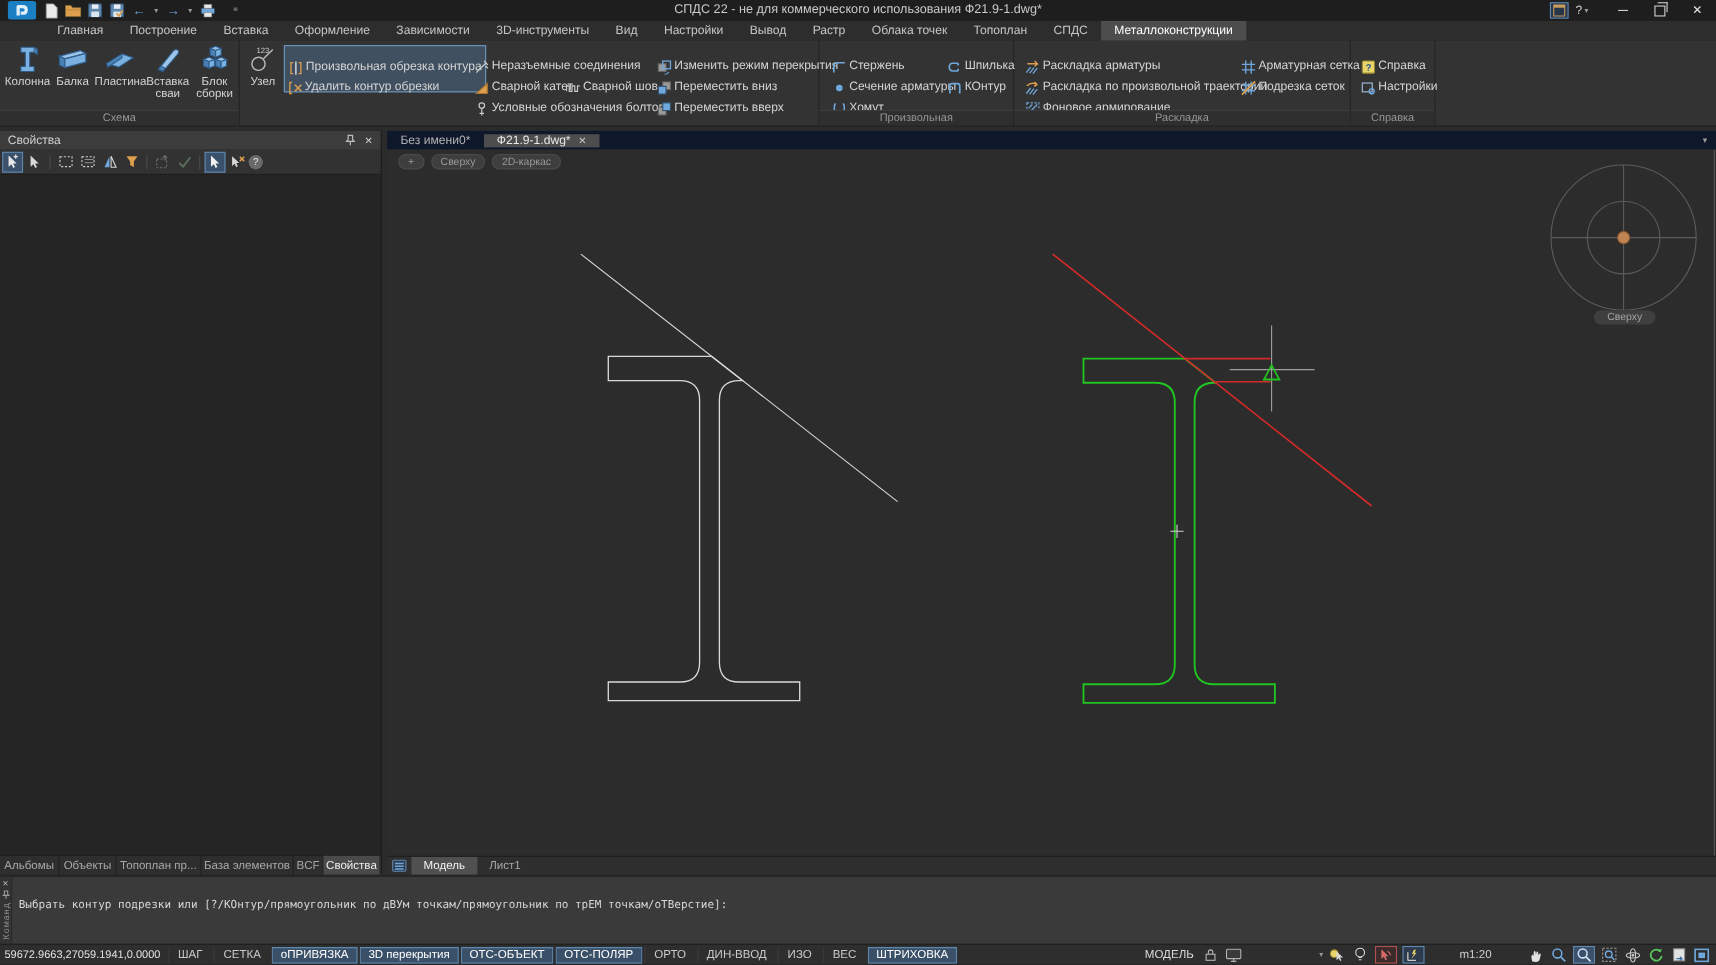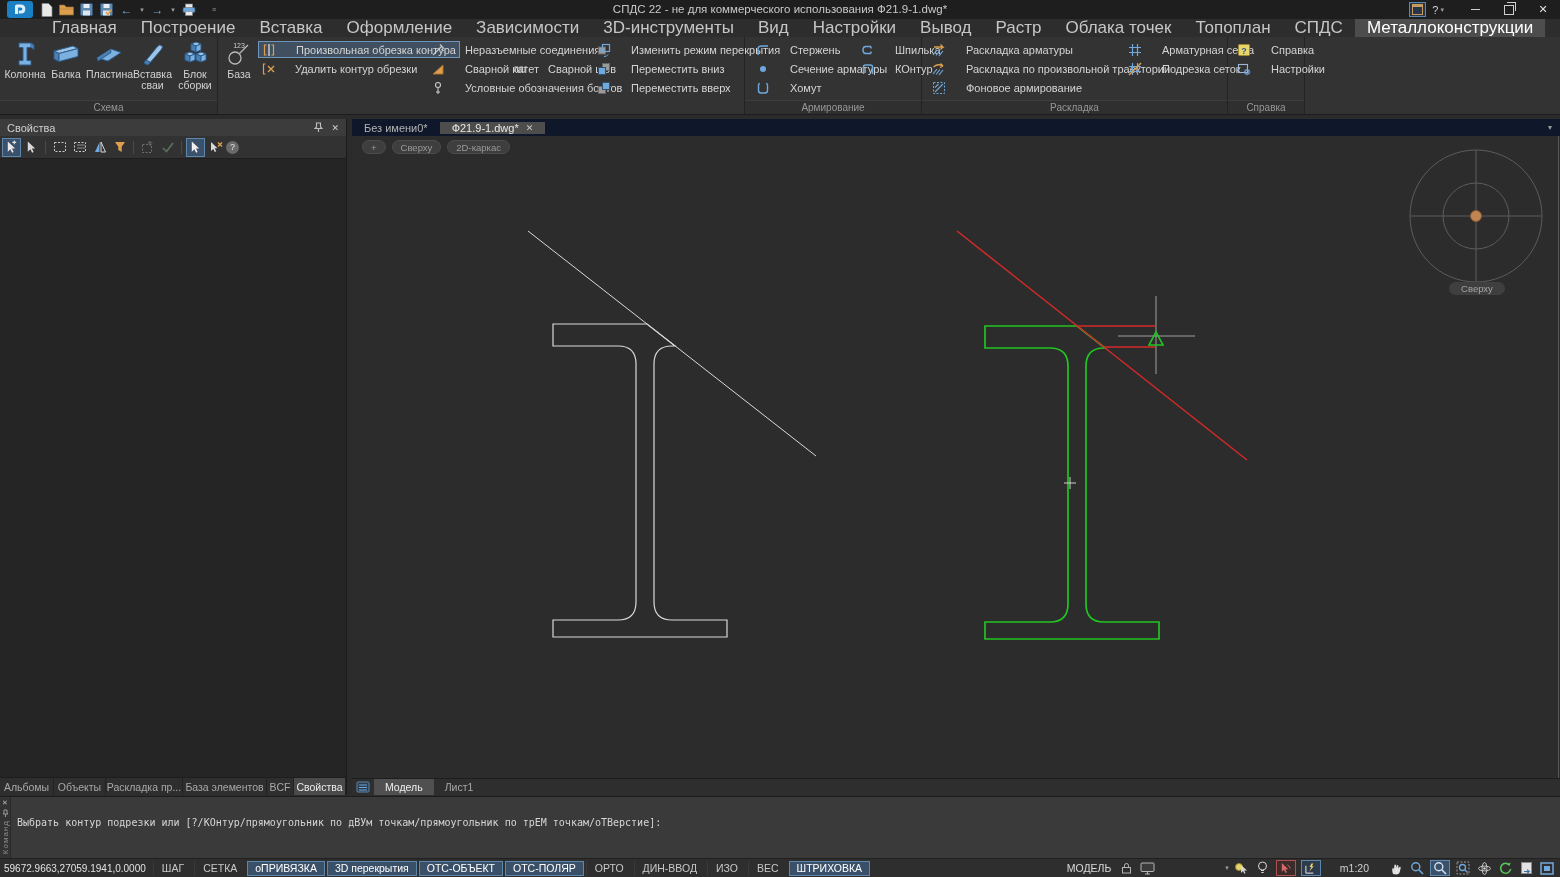--- a/index.html
+++ b/index.html
@@ -25,31 +25,31 @@
   .wcaret{font-size:7px;color:#9a9a9a;margin-right:14px}
   .wbtn{width:34px;height:19px;display:flex;align-items:center;justify-content:center;color:#cfcfcf}
   .min-g{width:9px;height:1px;background:#cfcfcf}
   .rest-g{position:relative;width:8px;height:8px;border:1px solid #cfcfcf}
   .rest-g:before{content:"";position:absolute;left:2px;top:-4px;width:8px;height:8px;border:1px solid #cfcfcf;border-left:none;border-bottom:none}
   .close-g{font-size:11px;color:#dfdfdf}
 
   
   .menubar{position:absolute;left:0;top:19px;width:1560px;height:18px;background:#2d2d2d;
            display:flex;align-items:stretch;padding-left:40px;box-sizing:border-box}
-  .menu-item{padding:0 12px;display:flex;align-items:center;color:#c6c6c6;font-size:17px;white-space:nowrap}
+  .menu-item{padding:0 12px;display:flex;align-items:center;color:#c6c6c6;font-size:11px;white-space:nowrap}
   .menu-item.active{background:#4d4d4d;color:#ffffff}
 
   
   .ribbon{position:absolute;left:0;top:37px;width:1560px;height:78px;background:#333333;border-bottom:1px solid #1d1d1d;box-sizing:border-box}
   .rsec{position:absolute;top:0;height:77px;border-right:1px solid #232323;box-sizing:border-box}
   .rsec-label{position:absolute;left:0;right:0;bottom:0;height:13px;line-height:13px;text-align:center;
               font-size:10px;color:#969696;background:#2f2f2f;border-top:1px solid #3d3d3d}
   .bigbtn{position:absolute;top:3px;text-align:center;color:#d2d2d2;font-size:10.5px;line-height:11px}
   .bigbtn svg{margin:1px auto 2px}
-  .rbtn{position:absolute;height:17px;display:flex;align-items:center;gap:20px;padding:0 3px;
+  .rbtn{position:absolute;height:17px;display:flex;align-items:flex-start;gap:2px;padding:13px 3px;
         color:#d4d4d4;font-size:11px;white-space:nowrap}
   .rbtn.sel{background:#415060;border:1px solid #6e96bd;height:15px}
   .ric{width:14px;height:14px;flex:none}
 
   
   .panel{position:absolute;left:0;top:119px;width:347px;height:676px;background:#252525;border-right:1px solid #1b1b1b;box-sizing:border-box}
   .panel-hd{height:17px;background:#3c3c3c;display:flex;align-items:center;padding:0 7px;color:#cfcfcf;font-size:11px}
   .panel-hd .sp{flex:1}
   .ptool{height:22px;background:#323232;border-bottom:1px solid #1e1e1e;display:flex;align-items:center;padding:0 2px;gap:1px}
   .pslot{width:19px;height:19px;display:flex;align-items:center;justify-content:center;box-sizing:border-box}
@@ -98,21 +98,21 @@
   .sb-coords{padding:0 6px 0 4px;color:#e2e2e2;font-size:10px;white-space:nowrap}
   .sb-toggle{height:15px;display:flex;align-items:center;padding:0 8px;margin:0 1px;color:#c9c9c9;white-space:nowrap;
              border-left:1px solid #3a3a3a}
   .sb-toggle.on{background:#3a5068;box-shadow:inset 0 0 0 1px #5e87ad;color:#fff;border-left:none}
   .sb-right{margin-left:auto;display:flex;align-items:center;gap:5px;padding-right:5px}
   .sb-ic{width:16px;height:16px;display:flex;align-items:center;justify-content:center;box-sizing:border-box}
   .sb-ic.redbox{border:1px solid #b05050;background:#3c2b2b;width:20px}
   .sb-ic.bluebox{border:1px solid #5e87ad;background:#2d3b4c;width:20px}
   .sb-ic.zoomon{background:#3b516b;border:1px solid #5e87ad;width:20px}
   .sb-model{color:#d9d9d9;margin-right:2px}
-  .sb-scale{color:#cfcfcf;margin:0 14px}
+  .sb-scale{color:#cfcfcf;margin:0 27px}
   .sb-gap{width:60px}
 </style>
 </head>
 <body>
 
 <div class="app">
 
   <div class="titlebar">
     <span class="logo">
       <svg width="26" height="17" viewBox="0 0 26 17">
@@ -247,21 +247,21 @@
       <div class="rsec-label">Схема</div>
     </div>
 
     <div class="rsec" style="left:218px;width:527px">
       <div class="bigbtn" style="left:4px;width:34px">
         <svg width="26" height="26" viewBox="0 0 26 26">
             <text x="13" y="7" font-size="7" fill="#cfcfcf" text-anchor="middle">123</text>
             <circle cx="9" cy="17" r="6" fill="none" stroke="#b9b9b9" stroke-width="1.3"></circle>
             <path d="M13.5,12.5 L22,4" stroke="#b9b9b9" stroke-width="1.3"></path>
           </svg>
-        <span>База</span>
+        <span>Узел</span>
       </div>
 
       <div class="rbtn sel" style="left:40px;top:4px">
         <svg class="ric" viewBox="0 0 14 14">
             <path d="M4.5,2 H2.5 V12 H4.5 M9.5,2 h2 V12 h-2" fill="none" stroke="#dd9f4e" stroke-width="1.2"></path>
             <path d="M7,1 V13" stroke="#e8e8e8" stroke-width="1.2"></path>
           </svg>
         <span>Произвольная обрезка контура</span>
       </div>
       <div class="rbtn" style="left:40px;top:23px">
@@ -348,21 +348,21 @@
             <path d="M10,3.5 v2 M10,10.5 v-2" stroke="#6fa8dc" stroke-width="1.5"></path>
           </svg>
         <span>Шпилька</span>
       </div>
       <div class="rbtn" style="left:113px;top:23px">
         <svg class="ric" viewBox="0 0 14 14">
             <path d="M2.5,12 V5 Q2.5,3 4.5,3 H9.5 Q11.5,3 11.5,5 V12" fill="none" stroke="#6fa8dc" stroke-width="1.5"></path>
           </svg>
         <span>КОнтур</span>
       </div>
-      <div class="rsec-label">Армирование</div>
+      <div class="rsec-label">Произвольная</div>
     </div>
 
     <div class="rsec" style="left:922px;width:306px">
       <div class="rbtn" style="left:7px;top:4px">
         <svg class="ric" viewBox="0 0 14 14">
             <path d="M1,12 l4,-5 M4,12.5 l4,-5 M7,13 l4,-5" stroke="#6fa8dc" stroke-width="1.2"></path>
             <path d="M2,4 H11 l-2.5,-2.5 M11,4 l-2.5,2.5" fill="none" stroke="#dd9f4e" stroke-width="1.3"></path>
           </svg>
         <span>Раскладка арматуры</span>
       </div>
@@ -485,21 +485,21 @@
             <path d="M2,2 V11 L4.3,8.9 L5.8,12 L7.2,11.2 L5.8,8.2 H8.5 Z" fill="#d8d8d8"></path>
             <path d="M9,2.5 l4,4 M13,2.5 l-4,4" stroke="#dd9f4e" stroke-width="1.4"></path>
           </svg>
         </span>
       <span class="qmark">?</span>
     </div>
     <div style="position:absolute;left:0;top:40px;right:0;bottom:17px;background:#252525"></div>
     <div class="panel-tabs">
       <span class="ptab" style="width:54px">Альбомы</span>
       <span class="ptab" style="width:52px">Объекты</span>
-      <span class="ptab" style="width:77px">Раскладка пр...</span>
+      <span class="ptab" style="width:77px">Топоплан пр...</span>
       <span class="ptab" style="width:84px">База элементов</span>
       <span class="ptab" style="width:27px">BCF</span>
       <span class="ptab active" style="width:52px">Свойства</span>
     </div>
   </div>
 
   <div class="canvas-region">
     <div class="doctabs">
       <span class="dtab">Без имени0*</span>
       <span class="dtab active">

